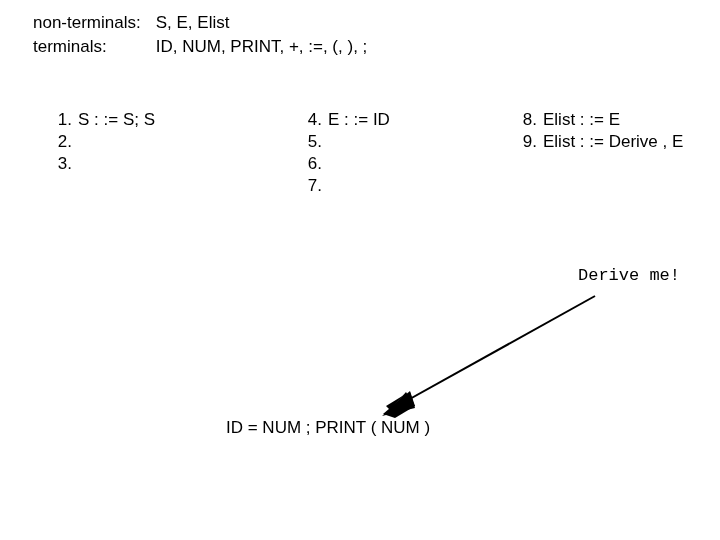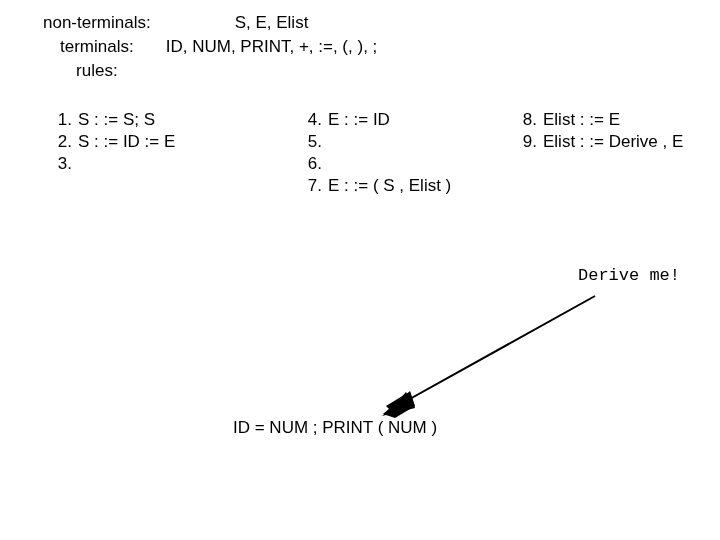--- a/index.html
+++ b/index.html
@@ -9,22 +9,21 @@
     height: 540px;
     background: #ffffff;
     font-family: Arial, Helvetica, sans-serif;
     font-size: 17px;
     color: #000;
     position: relative;
   }
   .defs {
     position: absolute;
     top: 10px;
-    left: 40px;
-    text-align: center;
+    left: 30px;
   }
   .defs table td { padding-right: 12px; vertical-align: top; }
   .cols {
     position: absolute;
     top: 110px;
     left: 50px;
     display: flex;
   }
   .col { }
   .col1 { width: 250px; }
@@ -36,21 +35,21 @@
   .w2 { width: 22px; }
   .derive {
     position: absolute;
     top: 266px;
     left: 578px;
     font-family: Liberation Mono, monospace;
   }
   .expr {
     position: absolute;
     top: 418px;
-    left: 233px;
+    left: 226px;
   }
   .arrow {
     position: absolute;
     top: 288px;
     left: 360px;
     pointer-events: none;
   }
 </style>
 </head>
 <body>
@@ -59,56 +58,50 @@
   <table>
     <tbody>
         <tr>
       <td>non-terminals:</td>
       <td>S, E, Elist</td>
     </tr>
     <tr>
       <td>terminals:</td>
       <td>ID, NUM, PRINT, +, :=, (, ), ;</td>
     </tr>
-    <tr>
-      <td>rules:</td>
-      <td></td>
-    </tr>
   </tbody>
     </table>
 </div>
 
 <div class="cols">
   <div class="col col1">
     <div class="row">
       <div class="num w1">1.</div>
       <div>S : := S; S</div>
     </div>
     <div class="row">
       <div class="num w1">2.</div>
-      <div>S : := ID := E</div>
     </div>
     <div class="row">
       <div class="num w1">3.</div>
     </div>
   </div>
   <div class="col col2">
     <div class="row">
       <div class="num w2">4.</div>
       <div>E : := ID</div>
     </div>
     <div class="row">
       <div class="num w2">5.</div>
     </div>
     <div class="row">
       <div class="num w2">6.</div>
     </div>
     <div class="row">
       <div class="num w2">7.</div>
-      <div>E : := ( S , Elist )</div>
     </div>
   </div>
   <div class="col col3">
     <div class="row">
       <div class="num w2">8.</div>
       <div>Elist : := E</div>
     </div>
     <div class="row">
       <div class="num w2">9.</div>
       <div>Elist : := Derive , E</div>

